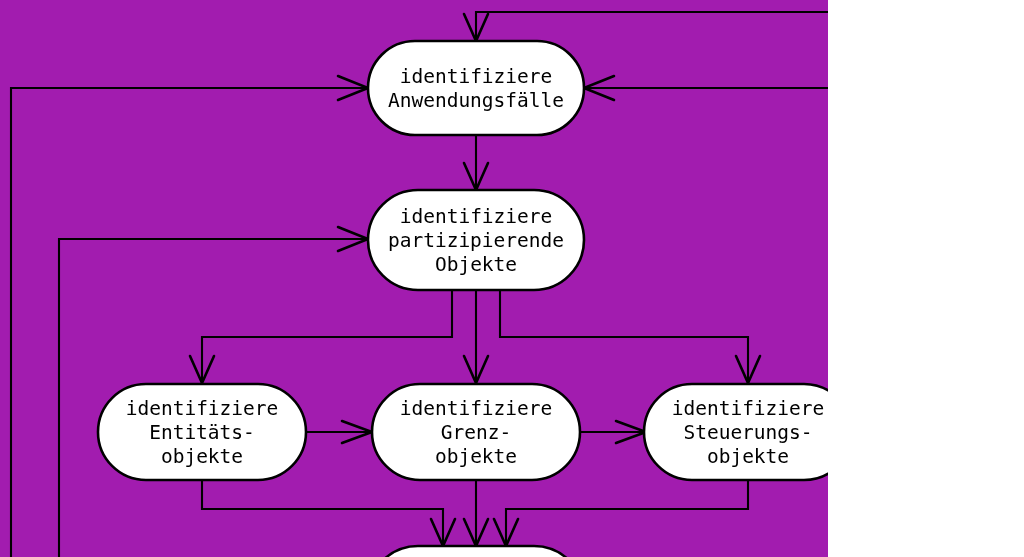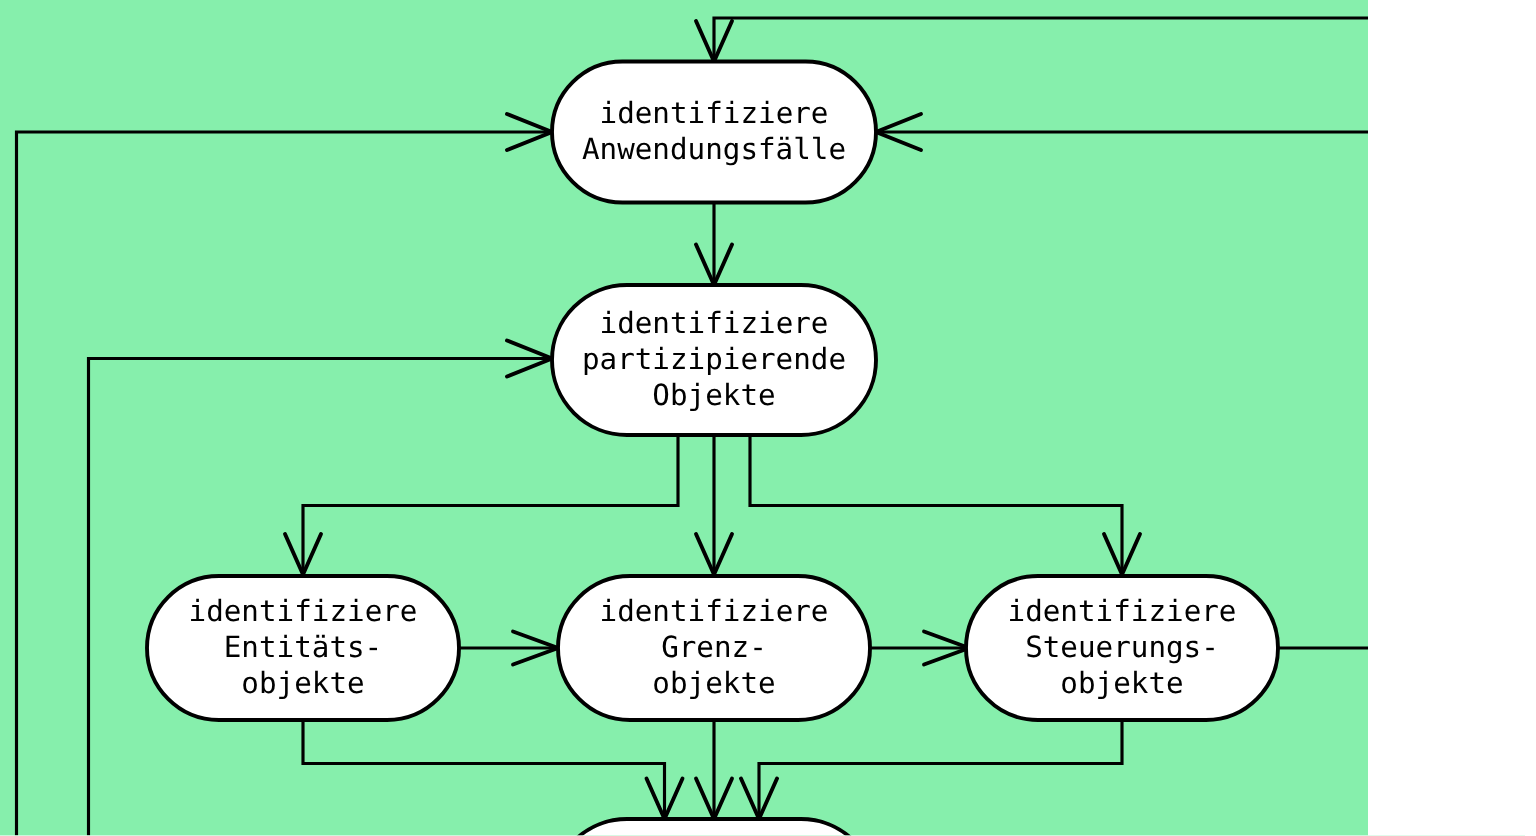--- a/index.html
+++ b/index.html
@@ -5,24 +5,24 @@
   html, body {
     margin: 0;
     padding: 0;
     background: #ffffff;
   }
   body {
     font-family: "DejaVu Sans Mono", "Liberation Mono", monospace;
   }
   #diagram-root {
     position: relative;
-    width: 912px;
+    width: 828px;
     height: 557px;
     overflow: hidden;
-    background: #86efac;
+    background: #a21caf;
   }
   #flow-svg {
     position: absolute;
     top: 0;
     left: 0;
     width: 1024px;
     height: 557px;
     display: block;
   }
   .node-shape {

